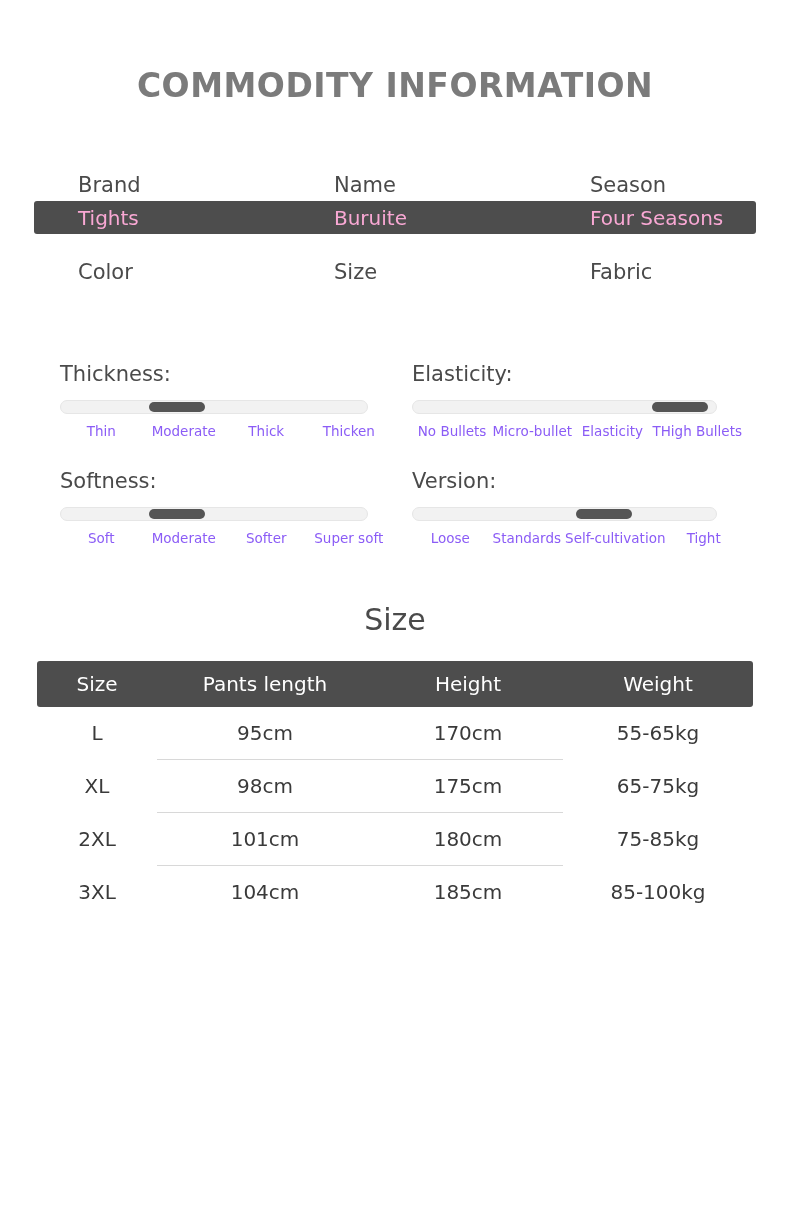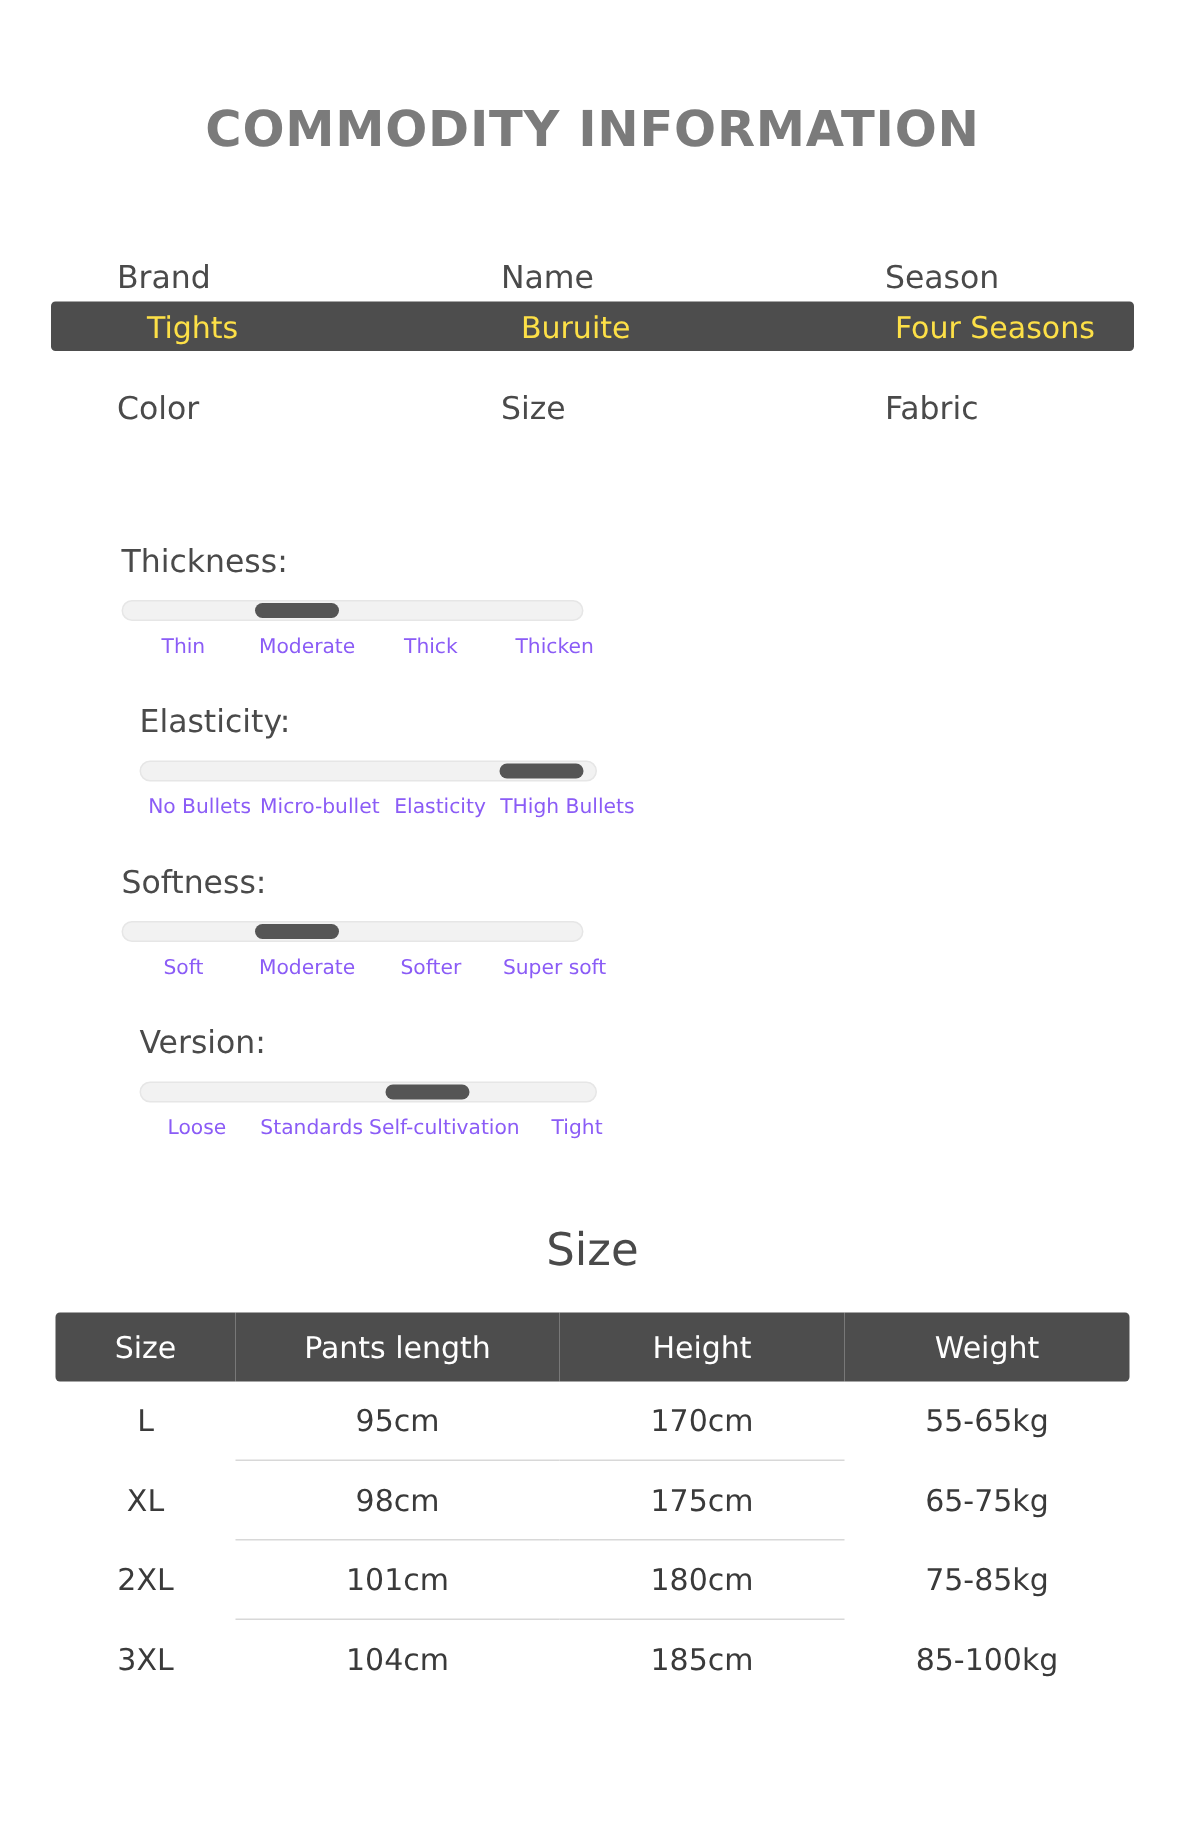--- a/index.html
+++ b/index.html
@@ -48,27 +48,27 @@
   }
   .info-labels .cell:nth-child(2) {
     padding-left: 30px;
   }
   .info-labels .cell:nth-child(3) {
     padding-left: 30px;
   }
   .info-values {
     display: flex;
     background: #4d4d4d;
-    color: #fde047;
+    color: #f9a8d4;
     font-size: 20px;
     height: 33px;
     align-items: center;
     border-radius: 3px;
     margin-top: 4px;
-    padding-left: 64px;
+    padding-left: 44px;
     box-sizing: border-box;
   }
   .info-values .cell {
     flex: 0 0 33.33%;
   }
   .info-values .cell:nth-child(2) {
     padding-left: 30px;
   }
   .info-values .cell:nth-child(3) {
     padding-left: 30px;
@@ -82,21 +82,20 @@
     margin-top: 78px;
     display: flex;
     flex-wrap: wrap;
     padding: 0 50px 0 60px;
     box-sizing: border-box;
   }
   .slider-group {
     width: 50%;
     box-sizing: border-box;
     margin-bottom: 30px;
-    margin-left: 21px;
   }
   .slider-group.right {
     padding-left: 12px;
   }
   .slider-title {
     font-size: 21px;
     color: #4a4a4a;
     margin-bottom: 14px;
   }
   .slider-track {

